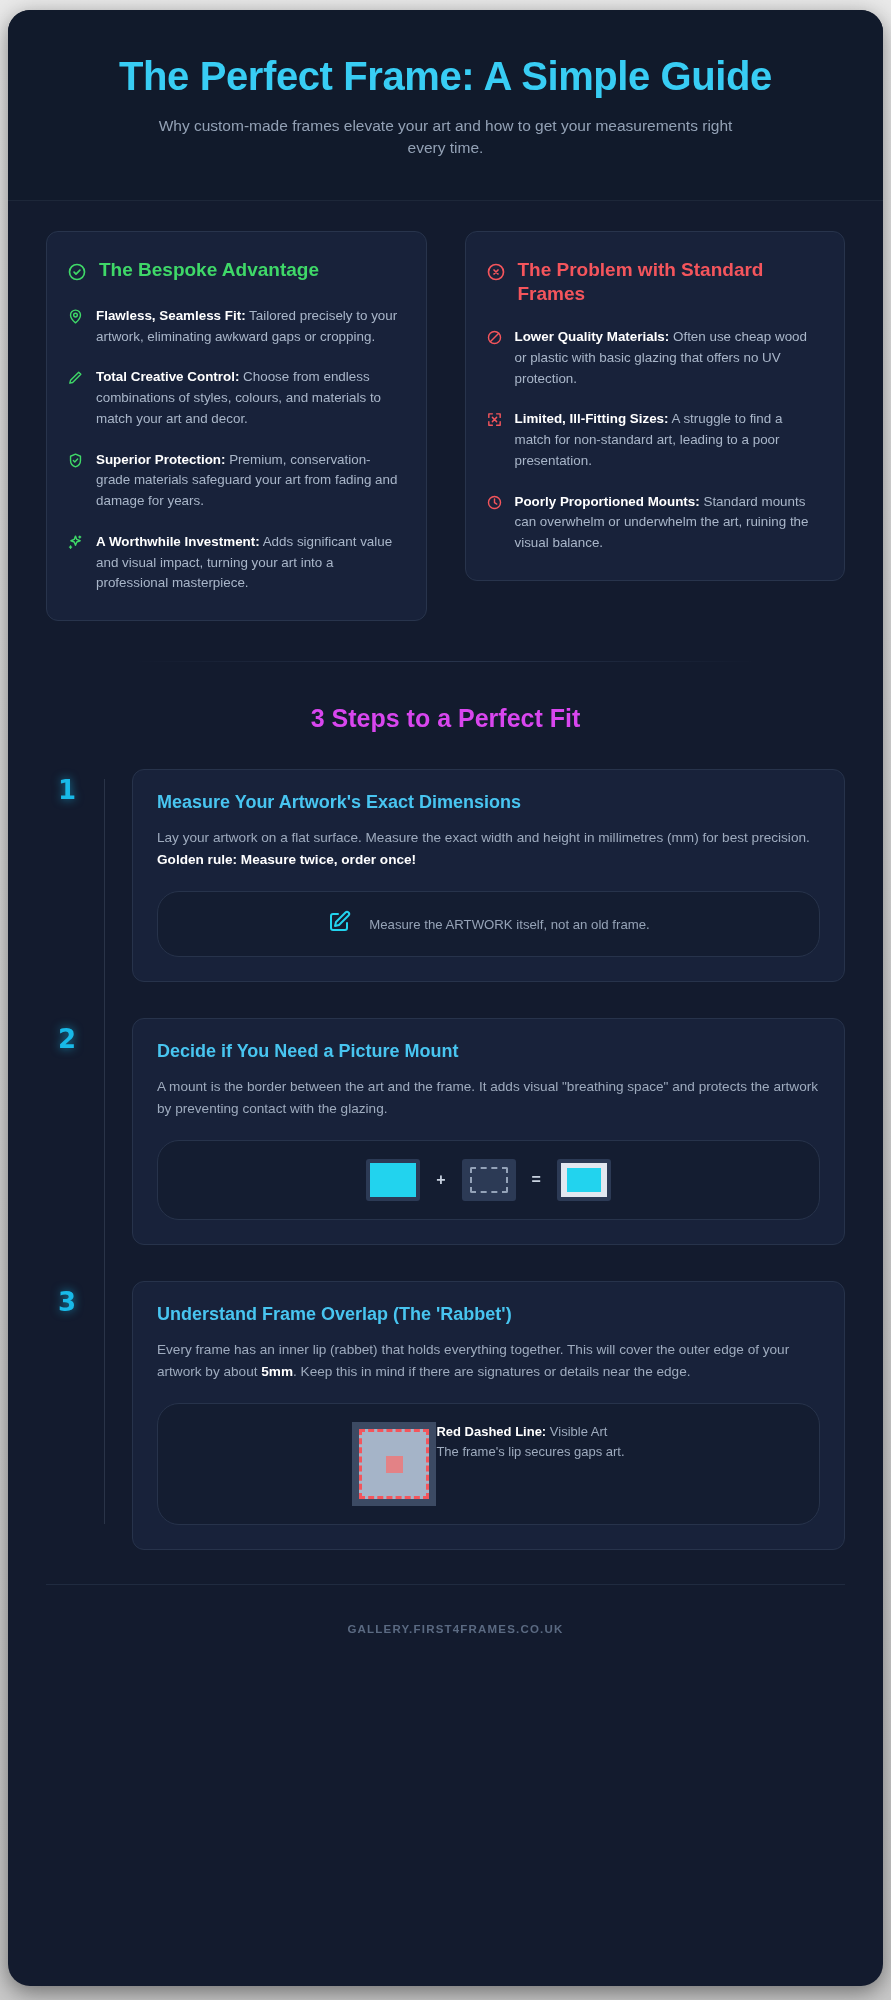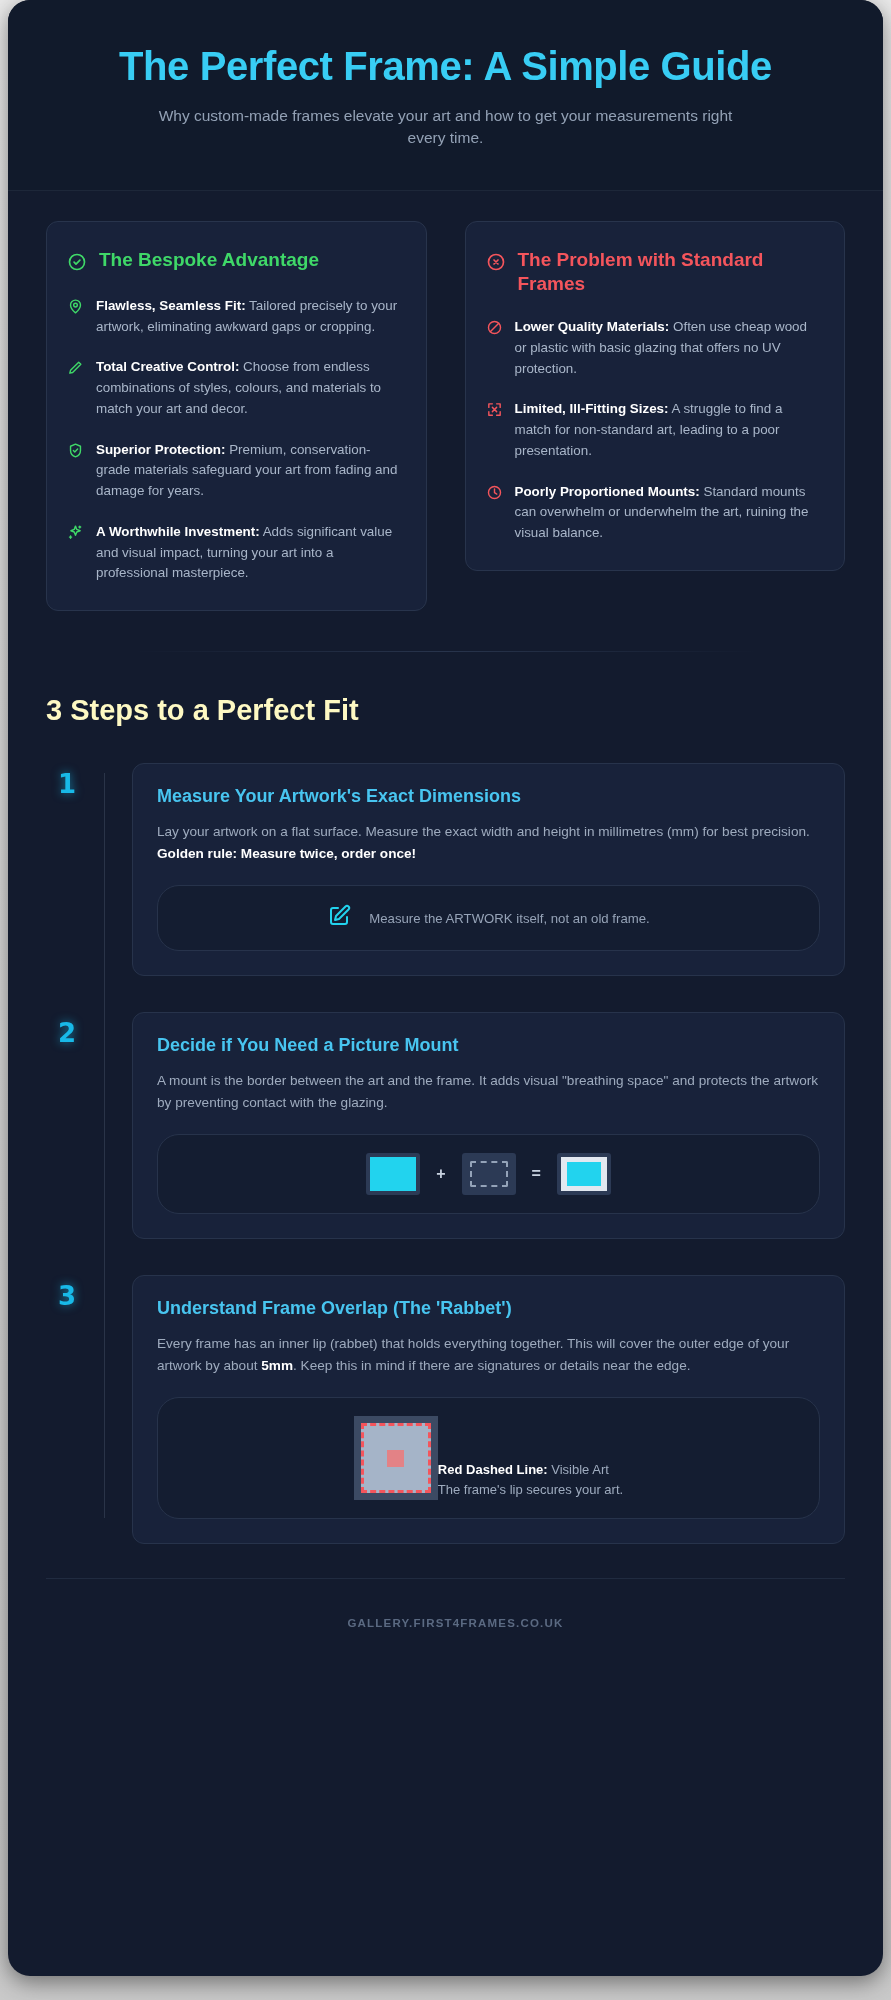--- a/index.html
+++ b/index.html
@@ -15,21 +15,21 @@
     position: relative;
     width: 891px;
     height: 2000px;
     background: linear-gradient(180deg,#e9e9e9 0%, #c9c9c9 100%);
     overflow: hidden;
   }
 
   .card-shell {
     position: absolute;
     left: 8px;
-    top: 0;
+    top: 10px;
     width: 875px;
     height: 1976px;
     background: #131b2e;
     border-radius: 22px;
     overflow: hidden;
     box-shadow: 0 6px 22px rgba(0,0,0,.45);
   }
 
   
   .header {
@@ -104,23 +104,23 @@
   
   .soft-div {
     margin: 40px auto 0 auto;
     width: 78%;
     height: 1px;
     background: linear-gradient(90deg, rgba(40,52,76,0) 0%, #28344c 50%, rgba(40,52,76,0) 100%);
   }
 
   
   .steps-title {
-    text-align: left;
-    color: #fef9c3;
-    font-size: 29px;
+    text-align: center;
+    color: #d946ef;
+    font-size: 25px;
     font-weight: bold;
     margin: 42px 0 36px 0;
   }
 
   .timeline { position: relative; padding-left: 58px; }
   .timeline::before {
     content: "";
     position: absolute;
     left: 58px;
     top: 10px;
@@ -215,21 +215,21 @@
   .dg-final i {
     position: absolute;
     left: 6px; top: 5px; right: 6px; bottom: 5px;
     background: #22d3ee;
     display: block;
   }
 
   
   .rabbet-row {
     display: flex;
-    align-items: flex-end;
+    align-items: flex-start;
     justify-content: center;
   }
   .rb-frame {
     width: 84px; height: 84px;
     background: #3c4a63;
     padding: 7px;
   }
   .rb-inner {
     width: 100%; height: 100%;
     background: #a5b4c8;
@@ -419,21 +419,21 @@
             <p><span>Every frame has an inner lip (rabbet) that holds everything together. This will cover the outer edge of your artwork by about </span><b>5mm</b><span>. Keep this in mind if there are signatures or details near the edge.</span></p>
             <div class="callout">
               <div class="rabbet-row">
                 <div class="rb-frame">
                   <div class="rb-inner">
                     <div class="rb-core"></div>
                   </div>
                 </div>
                 <div class="rb-legend">
                   <div><b>Red Dashed Line:</b><span> Visible Art</span></div>
-                  <div>The frame's lip secures your art.</div>
+                  <div>The frame's lip secures gaps art.</div>
                 </div>
               </div>
             </div>
           </div>
         </div>
 
       </div>
 
       <div class="footer">
         <span>GALLERY.FIRST4FRAMES.CO.UK</span>

